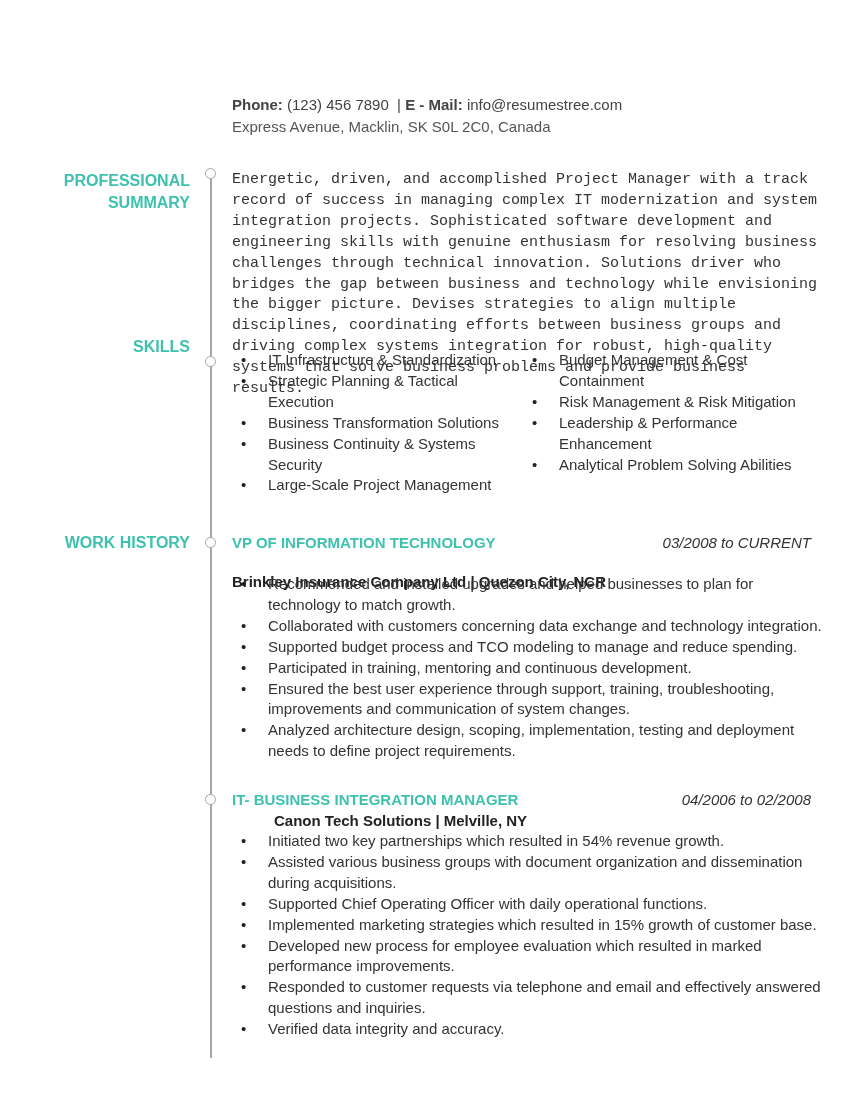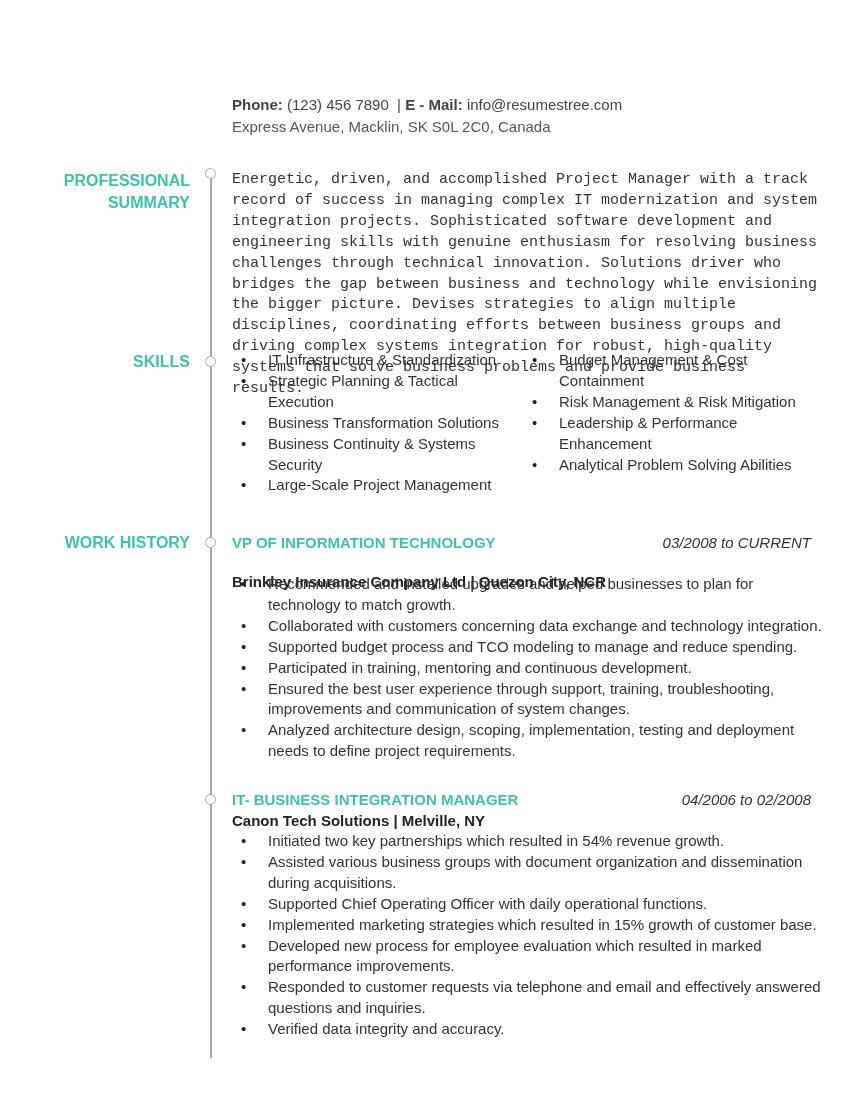--- a/index.html
+++ b/index.html
@@ -53,21 +53,21 @@
   <div class="dot" style="top:356px;"></div>
   <div class="dot" style="top:537px;"></div>
   <div class="dot" style="top:794px;"></div>
 
   <div class="sec-title" style="top:170px;">
     <div>PROFESSIONAL</div>
     <div>SUMMARY</div>
   </div>
   <div class="summary">Energetic, driven, and accomplished Project Manager with a track record of success in managing complex IT modernization and system integration projects. Sophisticated software development and engineering skills with genuine enthusiasm for resolving business challenges through technical innovation. Solutions driver who bridges the gap between business and technology while envisioning the bigger picture. Devises strategies to align multiple disciplines, coordinating efforts between business groups and driving complex systems integration for robust, high-quality systems that solve business problems and provide business results.</div>
 
-  <div class="sec-title" style="top:351px;">SKILLS</div>
+  <div class="sec-title" style="top:336px;">SKILLS</div>
   <ul class="bul skills-left">
     <li>IT Infrastructure &amp; Standardization</li>
     <li>Strategic Planning &amp; Tactical Execution</li>
     <li>Business Transformation Solutions</li>
     <li>Business Continuity &amp; Systems Security</li>
     <li>Large-Scale Project Management</li>
   </ul>
   <ul class="bul skills-right">
     <li>Budget Management &amp; Cost Containment</li>
     <li>Risk Management &amp; Risk Mitigation</li>
@@ -84,21 +84,21 @@
     <li>Recommended and installed upgrades and helped businesses to plan for technology to match growth.</li>
     <li>Collaborated with customers concerning data exchange and technology integration.</li>
     <li>Supported budget process and TCO modeling to manage and reduce spending.</li>
     <li>Participated in training, mentoring and continuous development.</li>
     <li>Ensured the best user experience through support, training, troubleshooting, improvements and communication of system changes.</li>
     <li>Analyzed architecture design, scoping, implementation, testing and deployment needs to define project requirements.</li>
   </ul>
 
   <div class="job-title" style="top:789px;">IT- BUSINESS INTEGRATION MANAGER</div>
   <div class="job-date" style="top:789px;">04/2006 to 02/2008</div>
-  <div class="job-company" style="top:810px;">Canon Tech Solutions | Melville, NY</div>
+  <div class="job-company" style="top:810px;margin-left:42px;">Canon Tech Solutions | Melville, NY</div>
   <ul class="bul job-bullets" style="top:831px;">
     <li>Initiated two key partnerships which resulted in 54% revenue growth.</li>
     <li>Assisted various business groups with document organization and dissemination during acquisitions.</li>
     <li>Supported Chief Operating Officer with daily operational functions.</li>
     <li>Implemented marketing strategies which resulted in 15% growth of customer base.</li>
     <li>Developed new process for employee evaluation which resulted in marked performance improvements.</li>
     <li>Responded to customer requests via telephone and email and effectively answered questions and inquiries.</li>
     <li>Verified data integrity and accuracy.</li>
   </ul>
 

